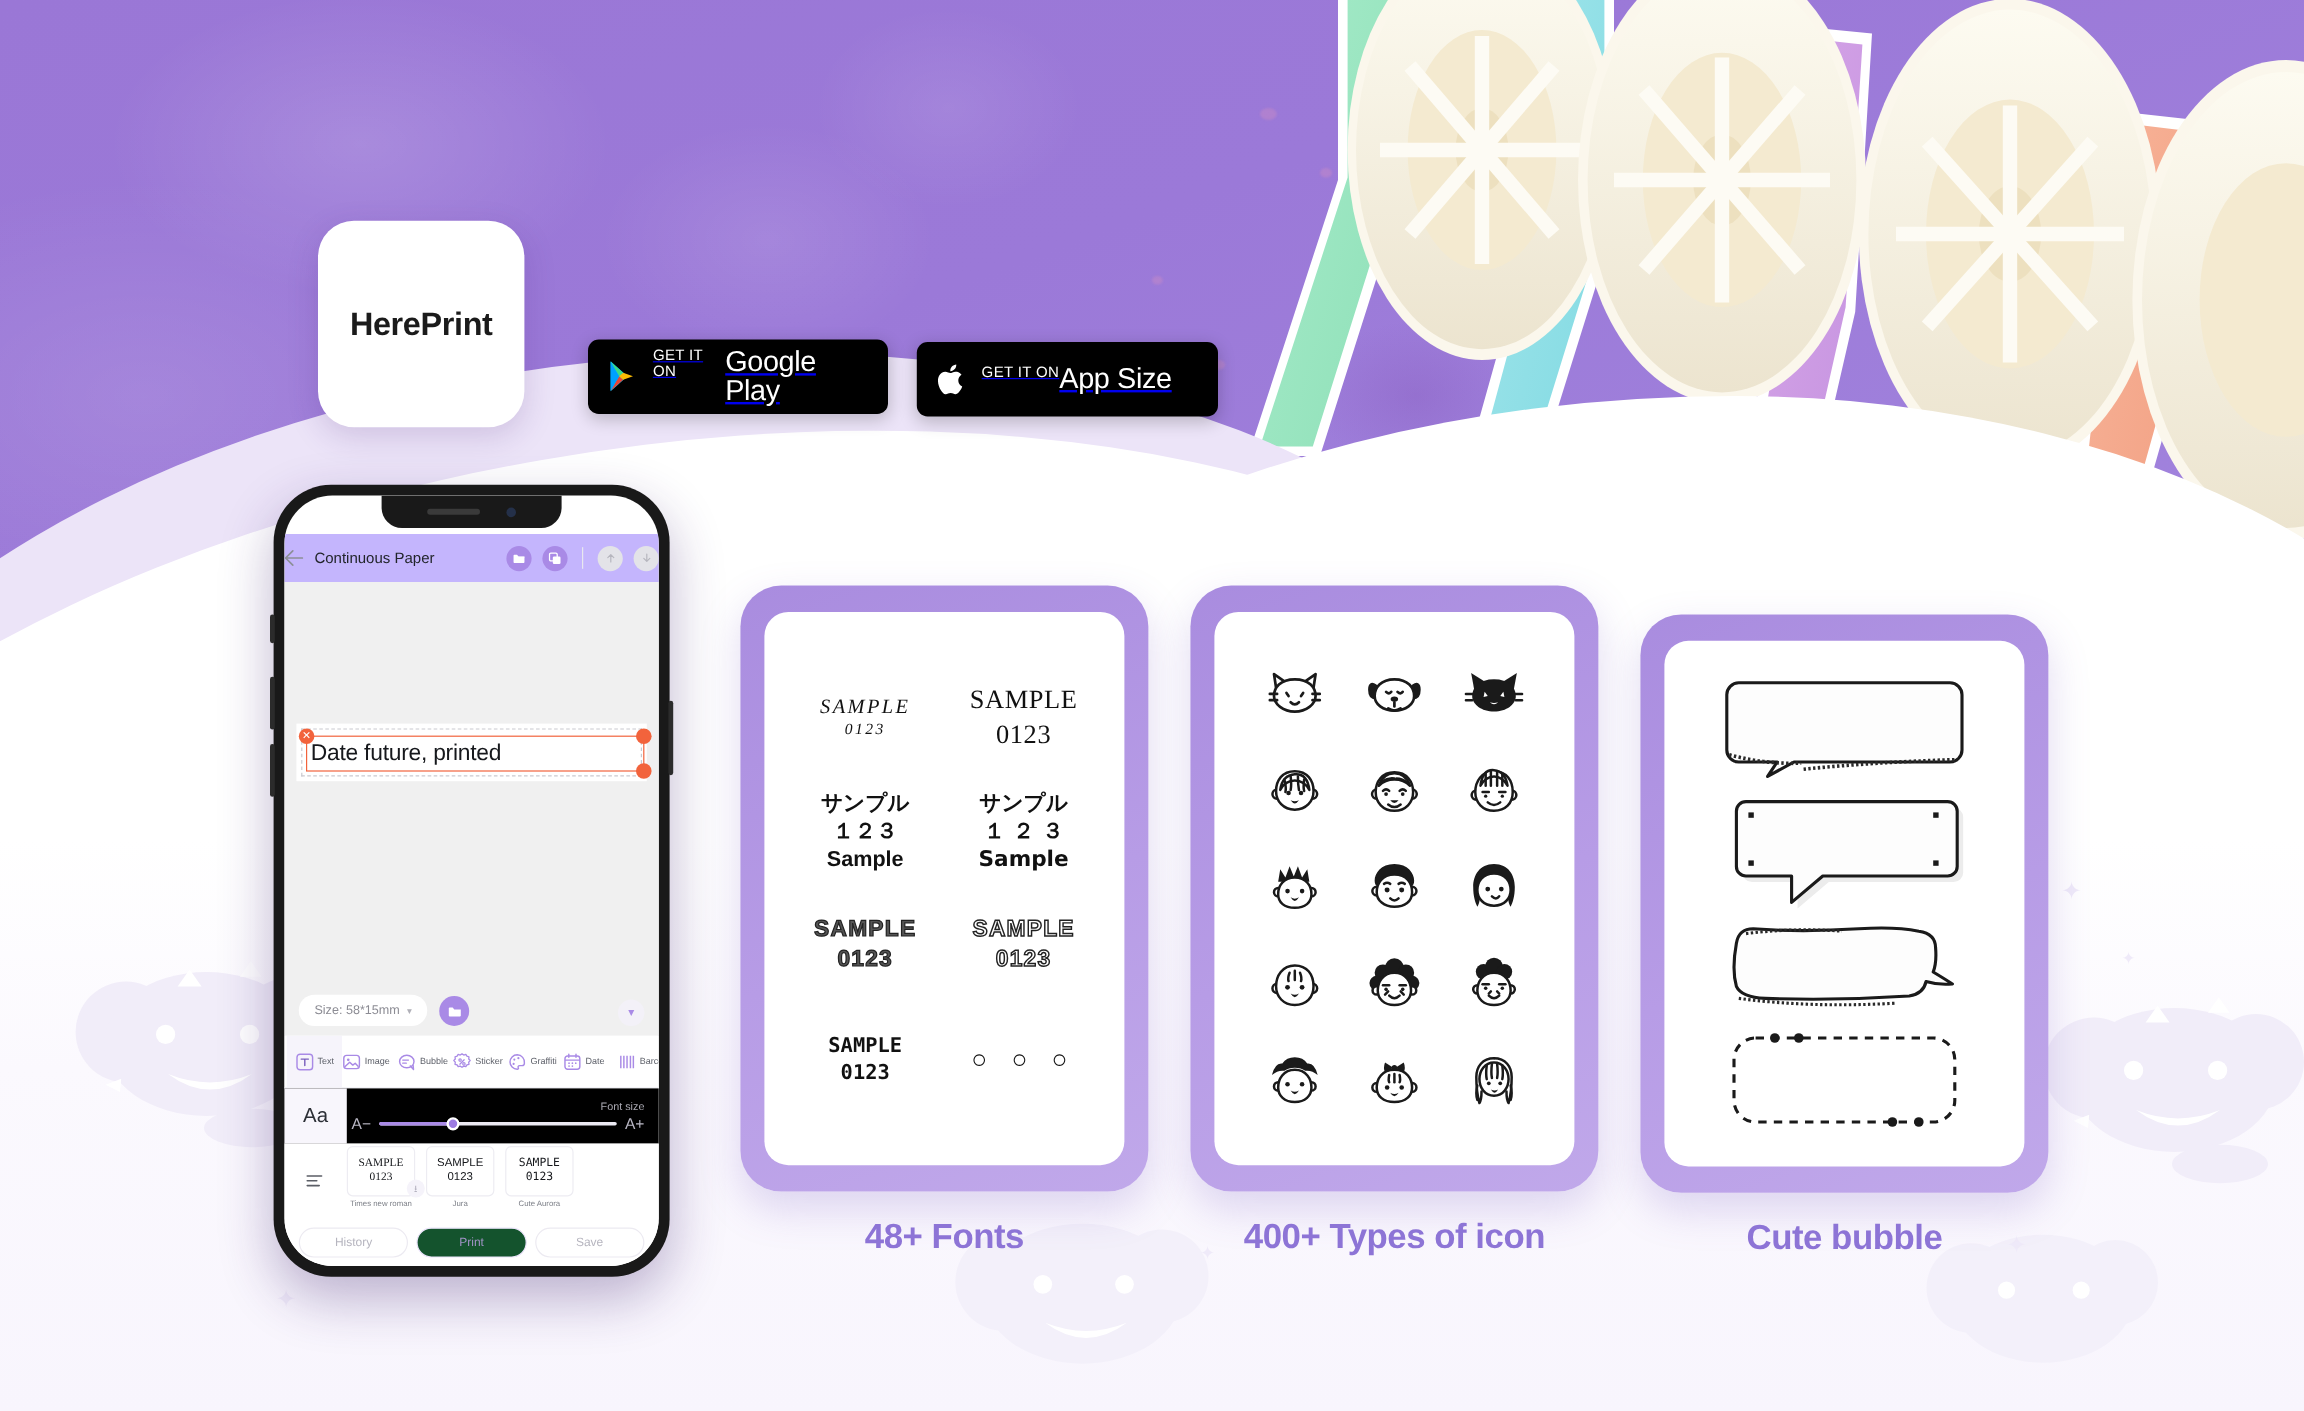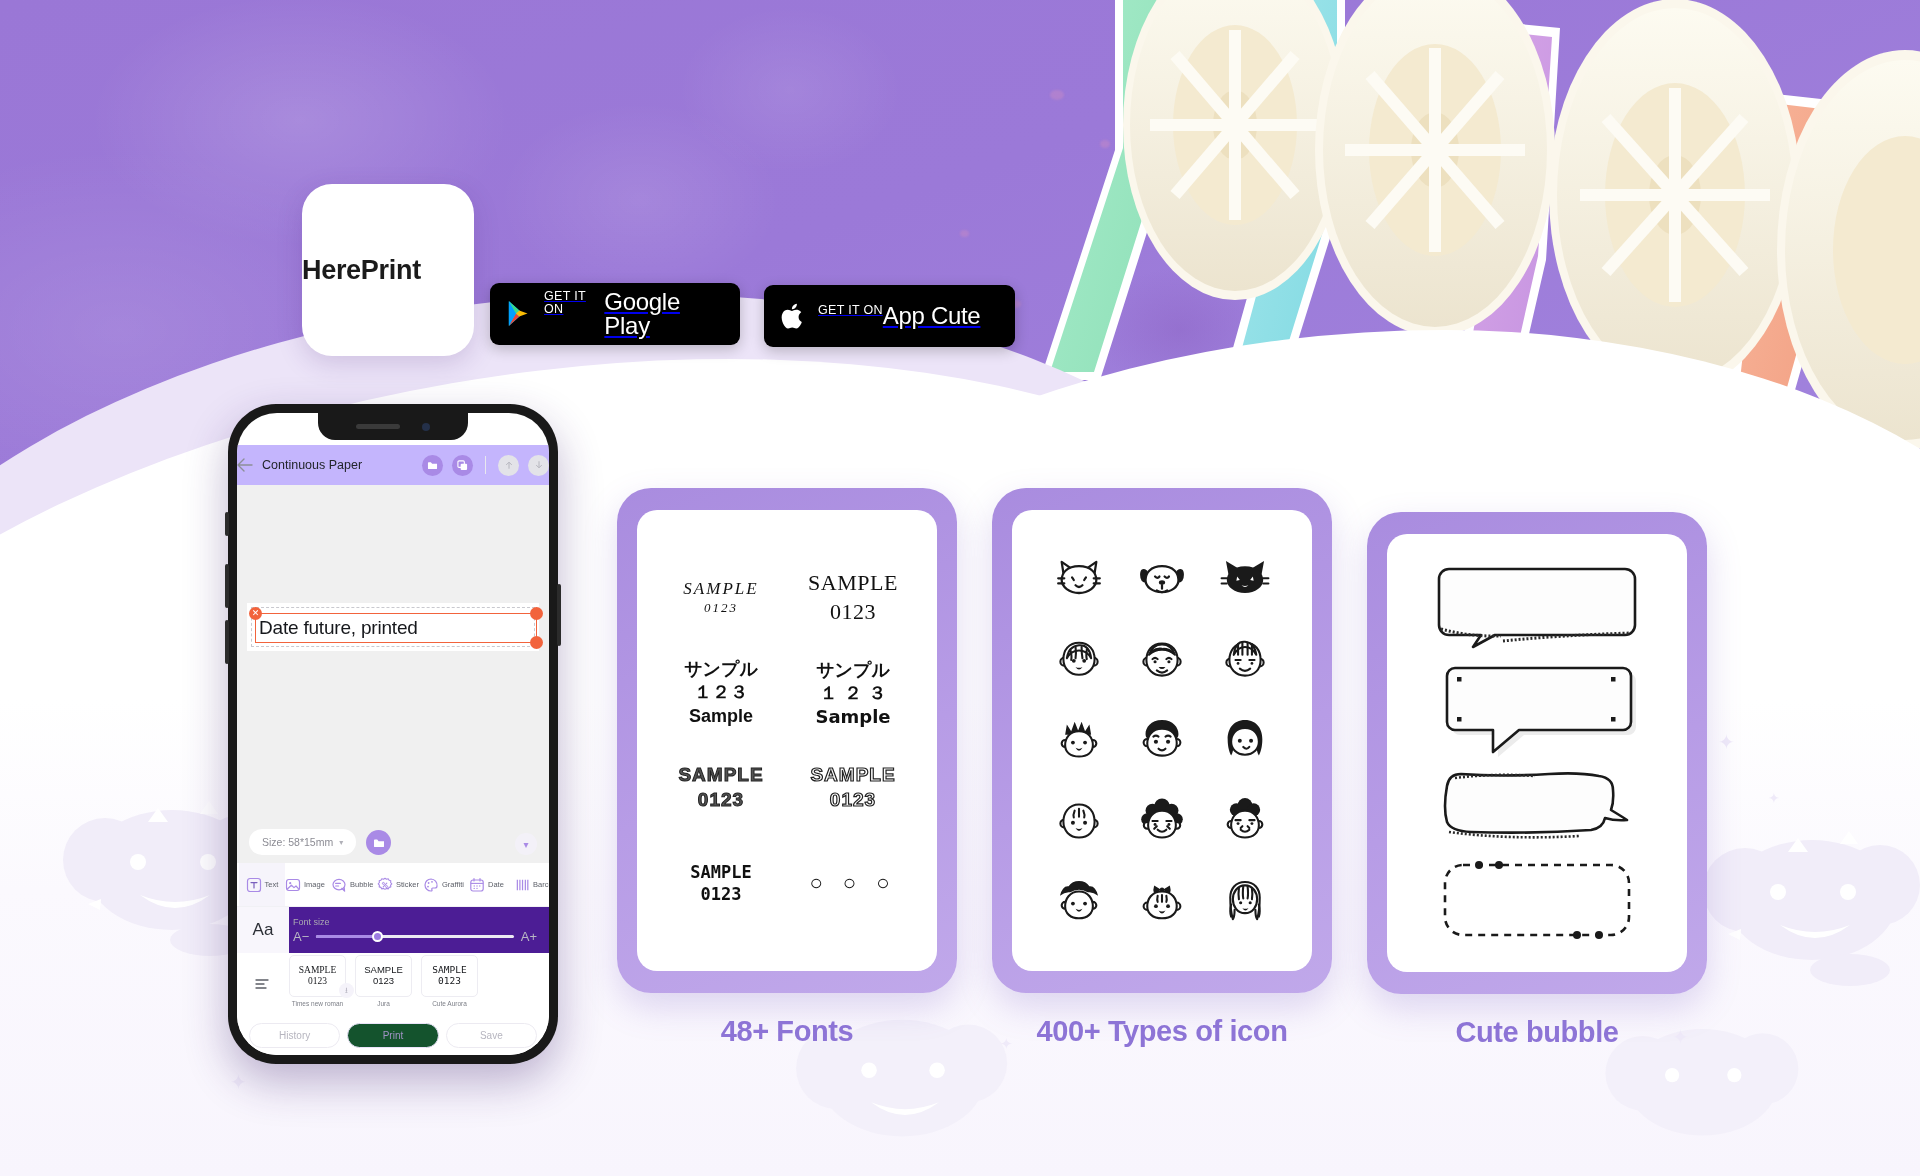--- a/index.html
+++ b/index.html
@@ -52,21 +52,21 @@
 
   
   .wm{ position:absolute; opacity:1; }
   .wm svg{ display:block; }
 
   
   #logo-card{
     position:absolute; left:265px; top:184px; width:172px; height:172px;
     background:#fff; border-radius:30px;
     box-shadow:0 8px 26px rgba(80,40,130,.18);
-    display:flex; align-items:center; justify-content:flex-start;margin-left:37px;
+    display:flex; align-items:center; justify-content:center;
   }
   #logo-text{ font-size:27px; font-weight:700; color:#1b1b1b; letter-spacing:-0.3px; }
 
   
   .badge{
     position:absolute; height:62px; background:#000; border-radius:9px;
     display:flex; align-items:center; gap:11px; padding:0 17px;
     box-shadow:0 4px 14px rgba(0,0,0,.22);
   }
   .badge .txt{ display:flex; line-height:1; }
@@ -142,21 +142,21 @@
     height:44px; background:#fff; display:flex; align-items:center; flex-shrink:0;
     border-bottom:1px solid #f1f1f5; padding-left:2px; overflow:hidden;
   }
   .tool-tab{
     width:46px; flex:0 0 46px; display:flex; align-items:center; gap:3px;
   }
   .tool-tab.active{ background:#f6f4fb; height:44px; justify-content:center; }
   .tool-ic{ width:16px; height:16px; color:#a98ae6; }
   .tool-lb{ font-size:7.5px; color:#5d6069; }
 
-  #font-size-row{ height:46px; display:flex; align-items:center; background:#4c1d95; flex-shrink:0; }
+  #font-size-row{ height:46px; display:flex; align-items:center; background:#000000; flex-shrink:0;text-align:right; }
   #aa-cell{ width:52px; display:flex; align-items:center; justify-content:center; background:#f8f6fc; height:100%; }
   #aa-text{ font-size:17px; color:#2c2f36; }
   #fs-right{ flex:1; padding:0 12px 0 4px; }
   #fs-label{ font-size:9px; color:#aaa9b2; margin-bottom:2px; }
   #fs-slider-row{ display:flex; align-items:center; gap:7px; }
   .am{ font-size:13px; color:#b9b7c4; }
   #fs-track{ flex:1; height:3px; background:#eceaf3; border-radius:2px; position:relative; }
   #fs-fill{ position:absolute; left:0; top:0; height:3px; width:32%; background:#a98ae6; border-radius:2px; }
   #fs-knob{ position:absolute; left:28%; top:-4px; width:11px; height:11px; border-radius:50%; background:#9d7ce2; border:2px solid #fff; }
 
@@ -400,21 +400,21 @@
   </span>
 </a>
 
 <a class="badge" id="badge-apple" href="#">
   <svg width="26" height="31" viewBox="0 0 26 31" fill="#fff">
     <path d="M17.6 16.1c0-3.2 2.6-4.7 2.7-4.8-1.5-2.2-3.8-2.5-4.6-2.5-2-.2-3.8 1.1-4.8 1.1-1 0-2.5-1.1-4.1-1.1-2.1 0-4 1.2-5.1 3.1-2.2 3.8-.6 9.4 1.5 12.5 1 1.5 2.3 3.2 3.9 3.1 1.6-.06 2.2-1 4.1-1s2.4 1 4.1 1c1.7 0 2.8-1.5 3.8-3 1.2-1.7 1.7-3.4 1.7-3.5-.04-.02-3.2-1.25-3.2-4.9z"></path>
     <path d="M14.6 6.6c.86-1.05 1.44-2.5 1.28-3.95-1.24.05-2.74.83-3.63 1.87-.8.92-1.5 2.4-1.31 3.81 1.38.11 2.8-.7 3.66-1.73z"></path>
   </svg>
   <span class="txt">
     <span class="small">GET IT ON</span>
-    <span class="big">App Cute</span>
+    <span class="big">App Size</span>
   </span>
 </a>
 
 <div id="phone">
   <div id="phone-side-btn1"></div>
   <div id="phone-side-btn2"></div>
   <div id="phone-side-btn3"></div>
   <div id="phone-side-btn4"></div>
 
   <div id="phone-screen">

